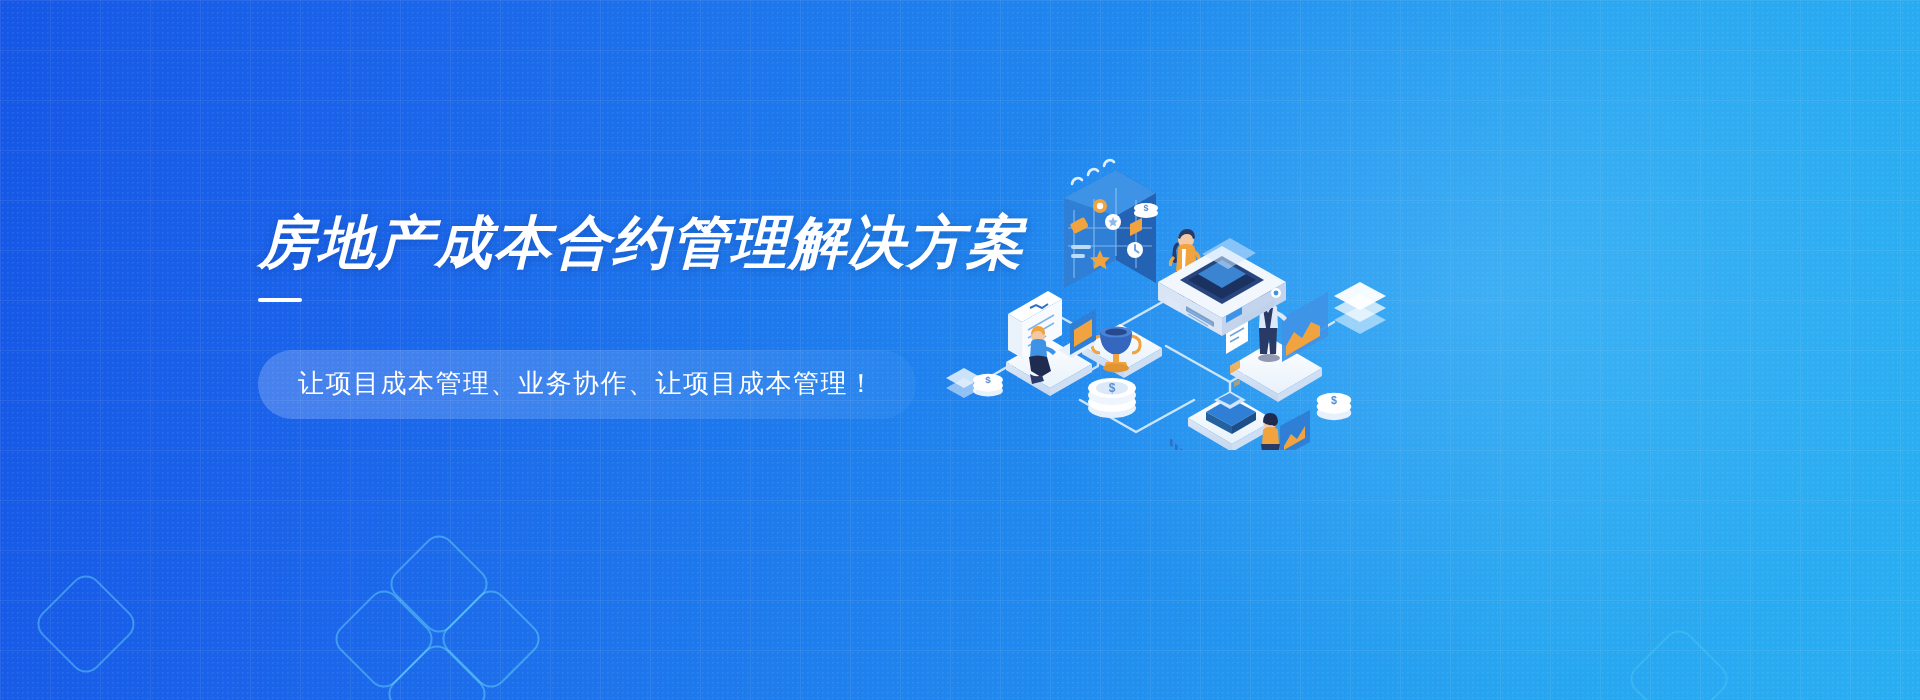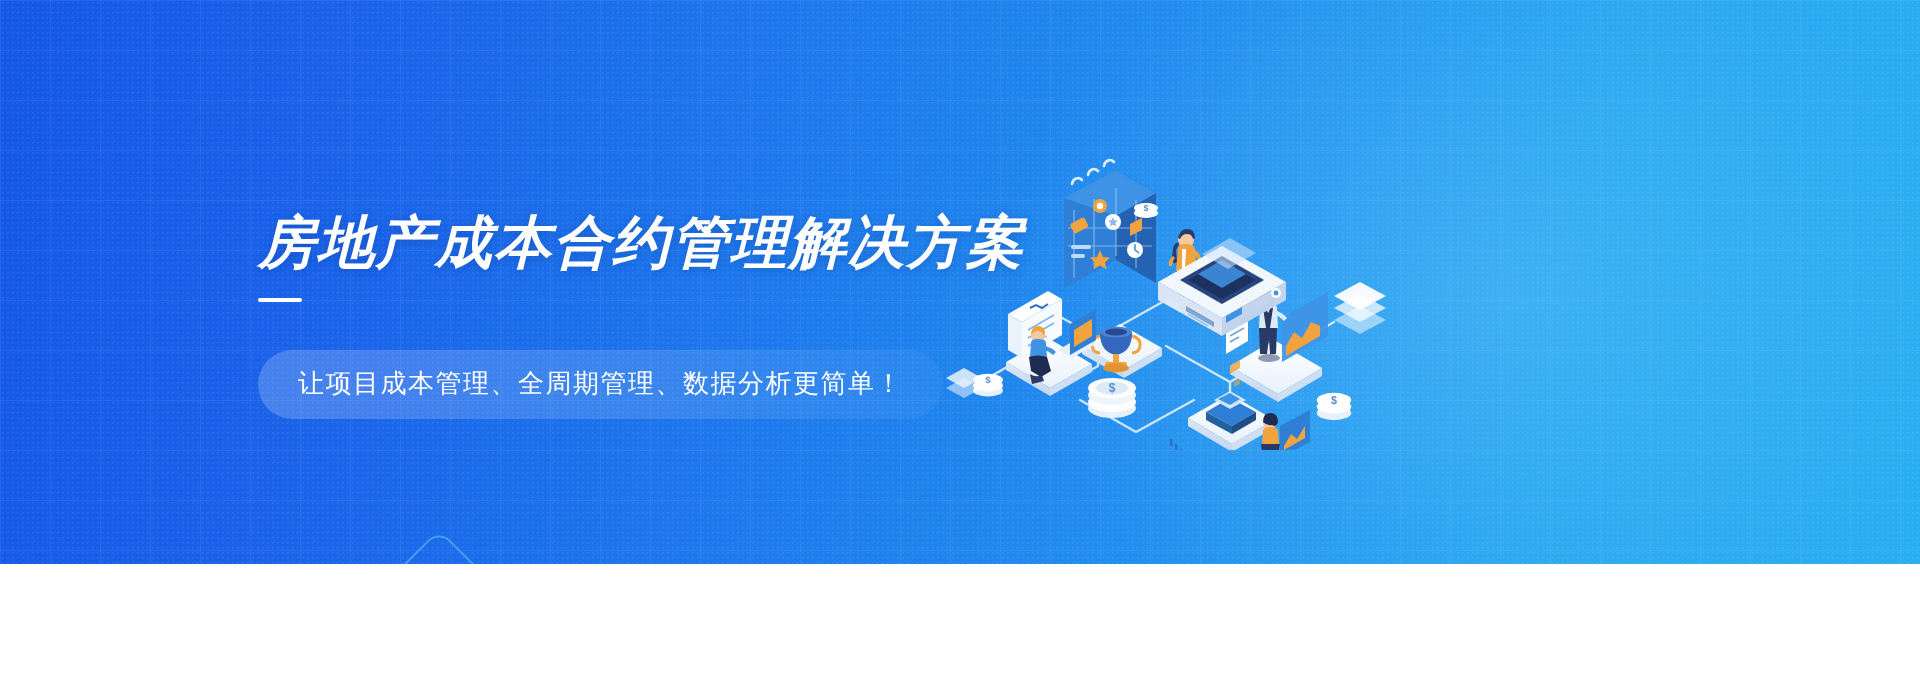--- a/index.html
+++ b/index.html
@@ -1,21 +1,21 @@
 <!DOCTYPE html>
 <html><head>
 <meta charset="utf-8">
 <style>
   html,body{margin:0;padding:0;}
   body{
     width:1920px;height:700px;overflow:hidden;
     font-family:"Liberation Sans","DejaVu Sans",sans-serif;
   }
   .banner{
-    position:relative;width:1920px;height:564px;overflow:hidden;
+    position:relative;width:1920px;height:700px;overflow:hidden;
     background:linear-gradient(100deg,#1657e6 0%,#1b66ea 22%,#2088ee 55%,#27a5f0 80%,#2aaef2 100%);
   }
   
   .grid{
     position:absolute;inset:0;
     background-image:
       linear-gradient(to right, rgba(255,255,255,.07) 1px, transparent 1px),
       linear-gradient(to bottom, rgba(255,255,255,.07) 1px, transparent 1px);
     background-size:50px 50px;
   }
@@ -70,21 +70,21 @@
   <div class="dia" style="left:47px;top:585px;width:74px;height:74px;"></div>
   <div class="dia" style="left:345px;top:600px;width:74px;height:74px;"></div>
   <div class="dia" style="left:400px;top:545px;width:74px;height:74px;"></div>
   <div class="dia" style="left:452px;top:600px;width:74px;height:74px;"></div>
   <div class="dia" style="left:398px;top:655px;width:74px;height:74px;"></div>
   <div class="dia" style="left:1640px;top:640px;width:74px;height:74px;opacity:.5;"></div>
 
   <div class="textblock">
     <h1 class="headline">房地产成本合约管理解决方案</h1>
     <div class="divider"></div>
-    <div class="pill">让项目成本管理、全周期管理、数据分析更简单！</div>
+    <div class="pill">让项目成本管理、业务协作、让项目成本管理！</div>
   </div>
 
   <div class="illus">
     <svg width="470" height="300" viewBox="0 0 470 300" xmlns="http://www.w3.org/2000/svg">
       <defs>
         <linearGradient id="plateT" x1="0" y1="0" x2="0" y2="1">
           <stop offset="0" stop-color="#ffffff"></stop>
             <stop offset="1" stop-color="#e8f1fb"></stop>
         </linearGradient>
         <linearGradient id="plateS" x1="0" y1="0" x2="0" y2="1">

